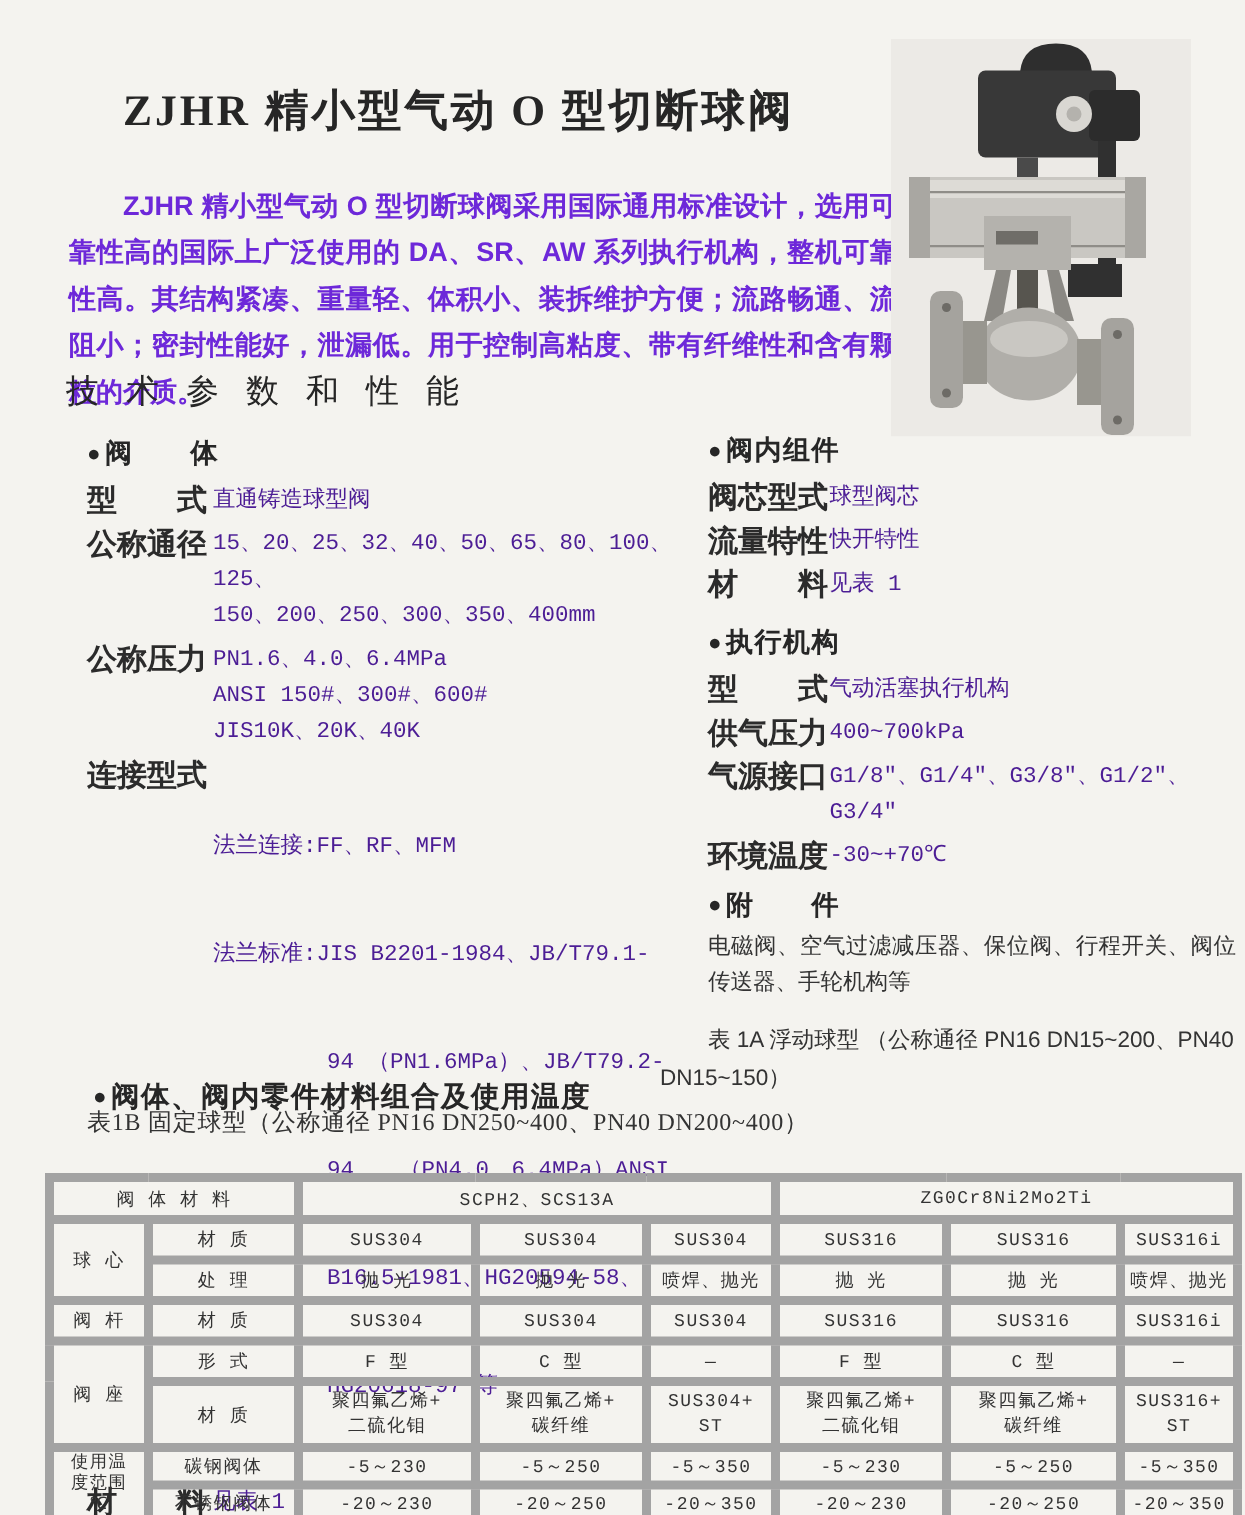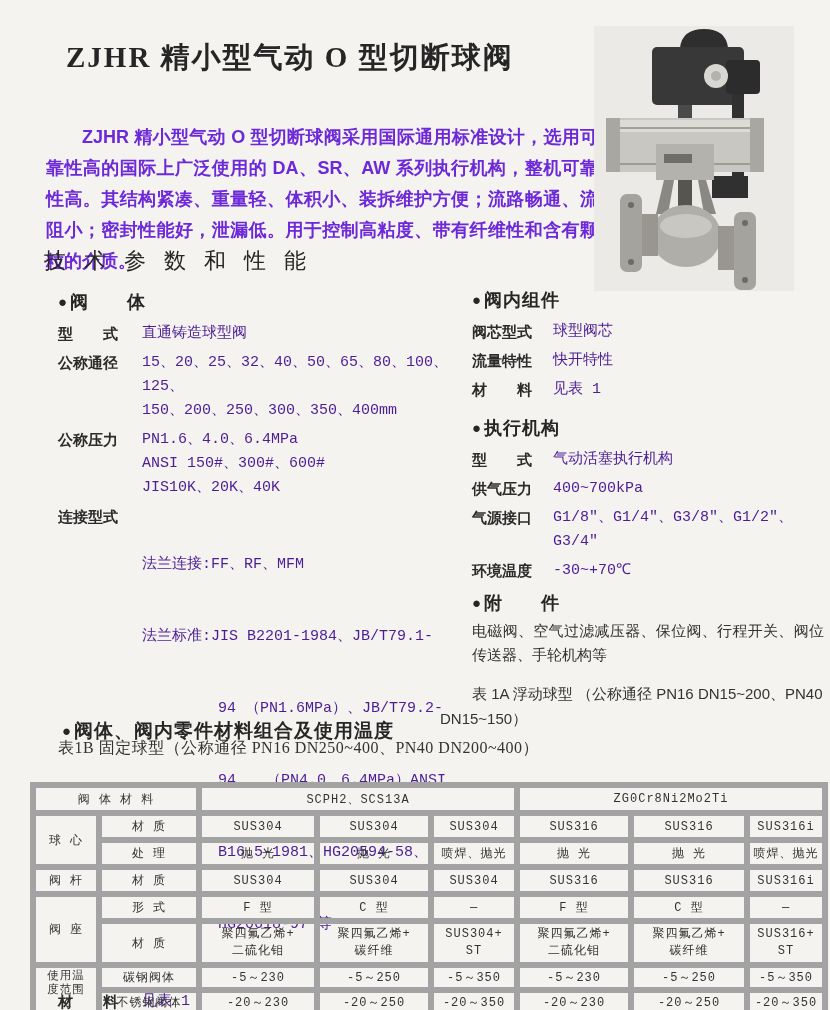--- a/index.html
+++ b/index.html
@@ -2,21 +2,21 @@
 <html><head>
 <meta charset="utf-8">
 <style>
   html,body{margin:0;padding:0;background:#e9e8e4;}
   .page{
     position:relative;width:830px;height:1010px;margin:0 auto;
     background:#f4f3ef;color:#2b2b2b;overflow:hidden;
     font-family:"Liberation Sans","DejaVu Sans",sans-serif;
   }
   .title{
-    position:absolute;left:66px;top:38px;margin:0;
+    position:absolute;left:66px;top:38px;margin:16px;
     font-family:"Liberation Serif","DejaVu Serif",serif;
     font-size:29px;font-weight:bold;letter-spacing:2px;color:#262626;
   }
   .intro{
     position:absolute;left:30px;top:106px;width:552px;margin:16px;
     font-size:18px;line-height:31px;font-weight:bold;color:#6d28d9;
     text-align:justify;text-indent:2em;
   }
   .photo{position:absolute;left:594px;top:26px;width:200px;height:265px;}
   .tech-heading{
@@ -24,21 +24,21 @@
     font-size:22px;font-weight:normal;letter-spacing:18px;color:#262626;white-space:nowrap;
   }
   .col-left{position:absolute;left:58px;top:290px;width:392px;}
   .col-right{position:absolute;left:472px;top:288px;width:352px;}
   .bullet-heading{
     margin:0 0 8px 0;font-size:18px;font-weight:bold;color:#262626;letter-spacing:1px;
   }
   .bullet{margin-right:2px;font-size:15px;vertical-align:1px;}
   .spec-row{display:flex;margin-bottom:5px;}
   .spec-label{
-    flex:none;width:84px;font-weight:bold;font-size:15px;line-height:24px;color:#2b2b2b;
+    flex:none;width:84px;font-weight:bold;font-size:20px;line-height:24px;color:#2b2b2b;
   }
   .col-right .spec-label{width:81px;}
   .spec-value{
     flex:auto;font-family:Liberation Mono, monospace;
     font-size:15px;line-height:24px;color:#4c1d95;white-space:pre-wrap;
   }
   .spec-value .ind{padding-left:76px;}
   .body-text{
     margin:2px 0 0 0;font-family:"Liberation Serif","DejaVu Serif",serif;
     font-size:15px;line-height:24px;color:#333;text-align:justify;

